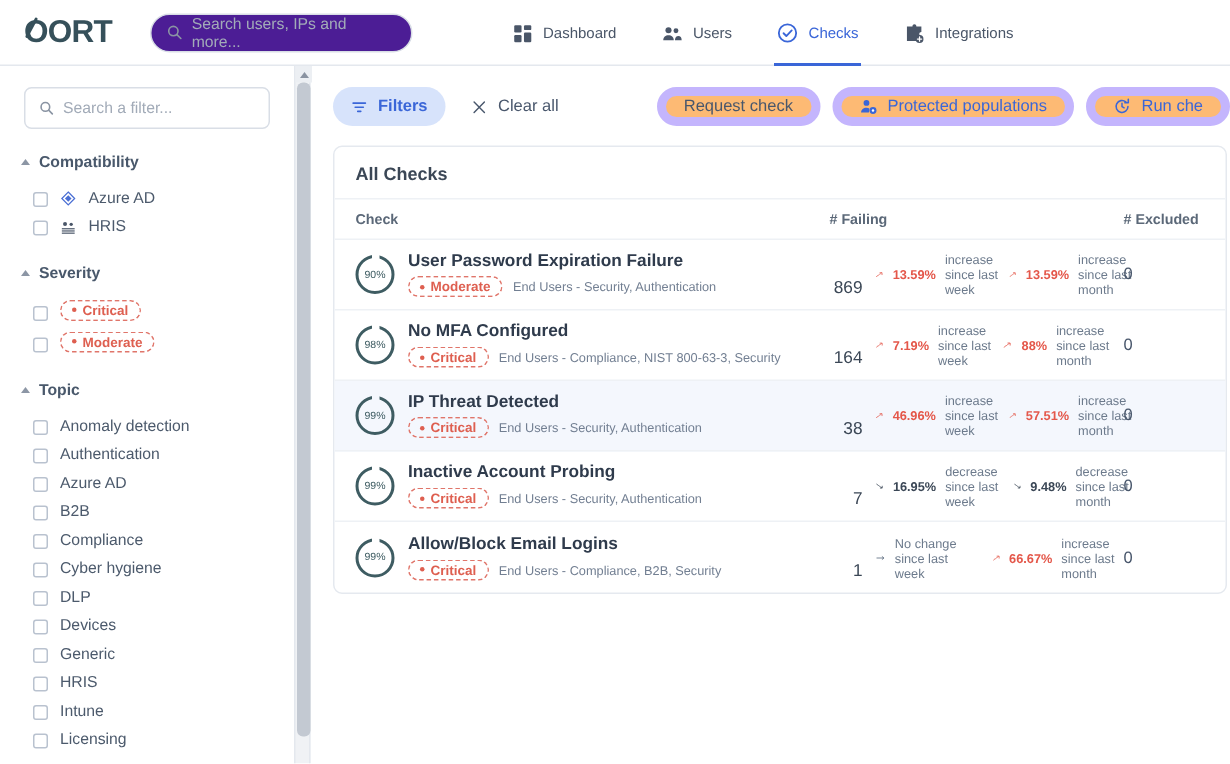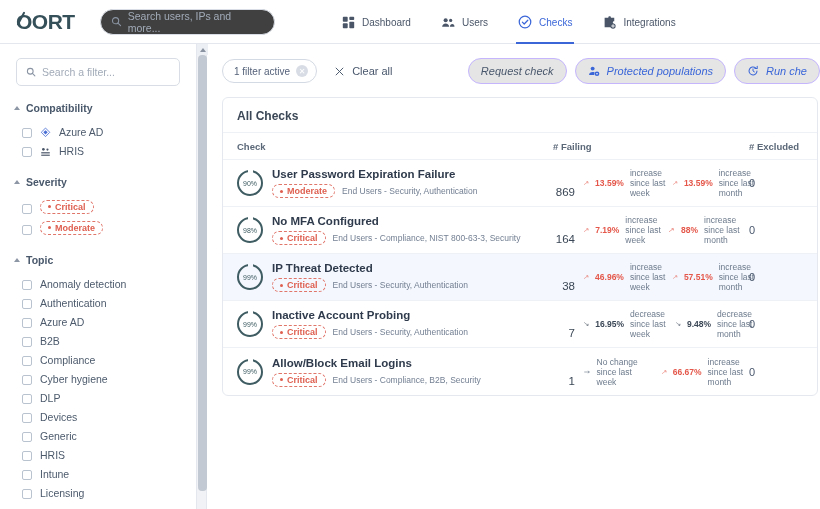--- a/index.html
+++ b/index.html
@@ -25,21 +25,21 @@
     letter-spacing: -0.5px; position: relative;
   }
   .logo-slash {
     position: absolute; left: 4px; top: 1px; width: 2px; height: 15px;
     background: #36505a; transform: rotate(28deg); border-radius: 1px;
   }
   .search-box {
     margin-left: 12px; width: 175px; height: 26px;
     border: 1px solid #d9dee6; border-radius: 13px;
     display: flex; align-items: center; padding: 0 10px;
-    background: #404040;
+    background: #4c1d95;
   }
   .search-box .ph {
     font-size: 10.5px; color: #a2abb8; margin-left: 6px;
   }
   .nav {
     position: absolute; left: 340px; top: 0; height: 44px;
     display: flex; align-items: stretch; gap: 26px;
   }
   .nav-item {
     display: flex; align-items: center; gap: 7px;
@@ -130,21 +130,21 @@
     color: #fff; font-size: 8px; display: flex; align-items: center; justify-content: center;
   }
   .clear-all {
     display: inline-flex; align-items: center; gap: 7px; margin-left: 9px;
     font-size: 11px; color: #49576c; cursor: pointer;
   }
   .toolbar-right {
     margin-left: auto; display: flex; align-items: center; gap: 8px; padding-right: 0;
   }
   .btn-out {
-    border: 1px solid #c4b5fd; background: #e5e5e5; color: #49576c; font-style: italic;
+    border: 6px solid #c4b5fd; background: #fdba74; color: #49576c;
   }
   .btn-out.blue { color: #3a66d8; }
 
   
   .card {
     margin-top: 11px; width: 596px;
     border: 1px solid #e5e9ef; border-radius: 6px; background: #fff;
     overflow: hidden;
   }
   .card-title {
@@ -354,23 +354,27 @@
   <div class="vscroll">
     <div class="vscroll-arrow">
       <span class="tri"></span>
     </div>
     <div class="vscroll-thumb"></div>
   </div>
 
   <div class="main">
 
     <div class="toolbar">
-      <div class="chip">
-        <span>1 filter active</span>
-        <span class="chip-x">✕</span>
+      <div class="btn btn-filters">
+        <svg width="11" height="11" viewBox="0 0 16 16">
+          <line x1="2" y1="4" x2="14" y2="4" stroke="#3a66d8" stroke-width="1.5" stroke-linecap="round"></line>
+          <line x1="4" y1="8" x2="12" y2="8" stroke="#3a66d8" stroke-width="1.5" stroke-linecap="round"></line>
+          <line x1="6.5" y1="12" x2="9.5" y2="12" stroke="#3a66d8" stroke-width="1.5" stroke-linecap="round"></line>
+        </svg>
+        <span>Filters</span>
       </div>
       <div class="clear-all">
         <svg width="11" height="11" viewBox="0 0 16 16">
           <line x1="3" y1="3" x2="13" y2="13" stroke="#49576c" stroke-width="1.4" stroke-linecap="round"></line>
           <line x1="13" y1="3" x2="3" y2="13" stroke="#49576c" stroke-width="1.4" stroke-linecap="round"></line>
         </svg>
         <span>Clear all</span>
       </div>
 
       <div class="toolbar-right">

